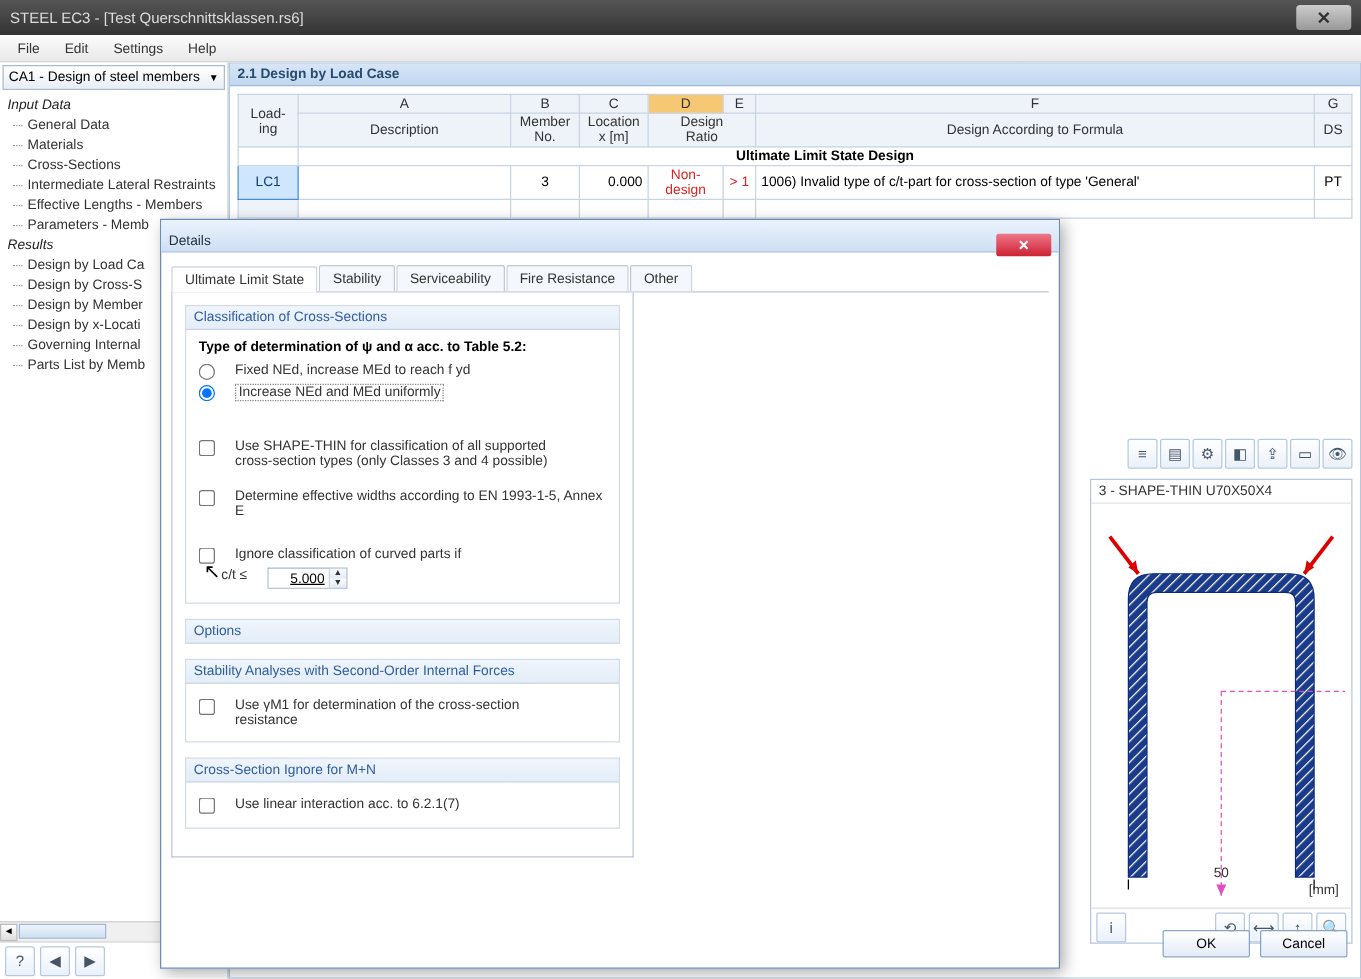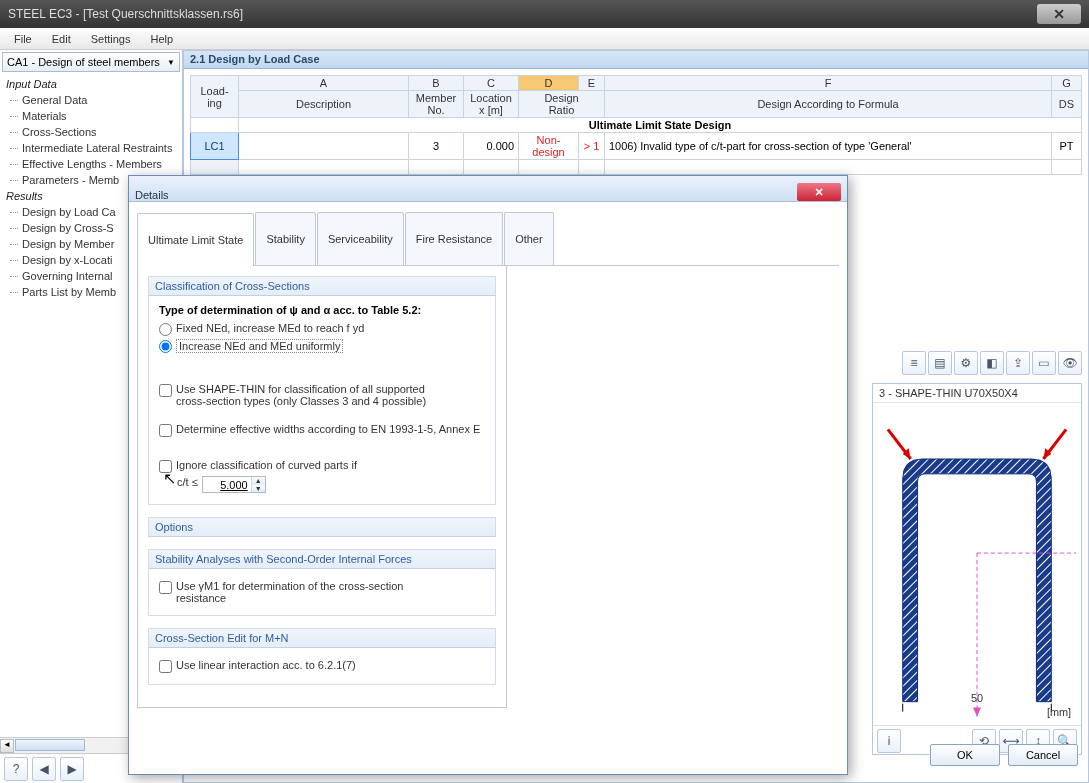--- a/index.html
+++ b/index.html
@@ -43,33 +43,33 @@
 .shape-panel { position: absolute; right: 6px; top: 332px; width: 210px; height: 372px; border: 1px solid #b5c8df; background: #fff; }
 .shape-title { padding: 3px 6px; color: #333; border-bottom: 1px solid #e4e4e4; }
 .shape-canvas { width: 100%; height: 320px; }
 .shape-bottom-toolbar { height: 30px; border-top: 1px solid #e0e0e0; display: flex; align-items: center; gap: 3px; padding: 0 4px; }
 
 .footer-buttons { position: absolute; right: 10px; bottom: 16px; display: flex; gap: 8px; }
 .win-btn { min-width: 70px; height: 22px; border: 1px solid #8aa4c4; border-radius: 2px; background: linear-gradient(#fefefe,#e4ecf7); cursor: pointer; }
 
 
 .dialog { position: absolute; left: 128px; top: 175px; width: 720px; height: 600px; background: #fff; border: 1px solid #6a8cb5; box-shadow: 3px 3px 12px rgba(0,0,0,.35); }
-.dialog-title { height: 26px; background: linear-gradient(#eaf2fc,#cfe0f4); border-bottom: 1px solid #a9c0dc; display: flex; align-items: flex-end; padding: 0 6px; color: #234; }
+.dialog-title { height: 26px; background: linear-gradient(#eaf2fc,#cfe0f4); border-bottom: 1px solid #a9c0dc; display: flex; align-items: flex-start; padding: 11px 6px; color: #234; }
 .dialog-title .spacer { flex: 1; }
 .dialog-close { width: 44px; height: 18px; background: linear-gradient(#e78,#c23); border-radius: 2px; display: flex; align-items: center; justify-content: center; color: #fff; font-weight: bold; cursor: pointer; }
 .dialog-body { padding: 10px 8px; }
 .tabs { display: flex; border-bottom: 1px solid #c0c8d4; }
-.tab { padding: 20px 10px; border: 1px solid #c0c8d4; border-bottom: none; background: #f4f7fb; margin-right: 1px; cursor: pointer; border-radius: 2px 2px 0 0; color: #333; }
+.tab { padding: 4px 10px; border: 1px solid #c0c8d4; border-bottom: none; background: #f4f7fb; margin-right: 1px; cursor: pointer; border-radius: 2px 2px 0 0; color: #333; }
 .tab.active { background: #fff; position: relative; top: 1px; }
 .panel { border: 1px solid #c0c8d4; border-top: none; padding: 10px; width: 370px; }
 .group { margin-bottom: 12px; }
 .group-header { color: #2f5d9e; background: linear-gradient(#f0f5fc,#e3edf8); padding: 3px 6px; border: 1px solid #d2dce9; border-bottom: 1px solid #c2d0e2; }
 .group-body { border: 1px solid #d2dce9; border-top: none; padding: 8px 10px; }
 .bold-line { font-weight: bold; margin-bottom: 6px; }
-.radio-row, .check-row { display: flex; align-items: flex-start; gap: 4px; margin: 3px 0; color: #333; }
+.radio-row, .check-row { display: flex; align-items: flex-start; gap: 16px; margin: 3px 0; color: #333; }
 .radio-row input, .check-row input { margin-top: 1px; text-decoration: underline; }
 .dotted { border: 1px dotted #888; padding: 0 2px; }
 .disabled { color: #9aa; }
 .indent { margin-left: 18px; }
 .spin { display: inline-flex; border: 1px solid #abb9cc; }
 .spin input { width: 48px; border: none; text-align: right; padding: 1px 3px; }
 .spin .spinbtns { width: 14px; display: flex; flex-direction: column; }
 .spin .spinbtns div { flex:1; font-size: 7px; text-align:center; background: linear-gradient(#fafcff,#e3eaf4); border-left:1px solid #cbd6e4; cursor:pointer; }
 .cursor-icon { position: absolute; font-size: 16px; color: #000; pointer-events: none; }
 </style>
@@ -305,21 +305,21 @@
             <input type="checkbox" style="">
             <span>
               <span>Use γM1 for determination of the cross-section</span><br>
               <span style="margin-left:0">resistance</span>
             </span>
           </label>
         </div>
       </div>
 
       <div class="group">
-        <div class="group-header">Cross-Section Edit for M+N</div>
+        <div class="group-header">Cross-Section Ignore for M+N</div>
         <div class="group-body">
           <label class="check-row">
             <input type="checkbox" style="">
             <span>Use linear interaction acc. to 6.2.1(7)</span>
           </label>
         </div>
       </div>
 
     </div>
   </div>

